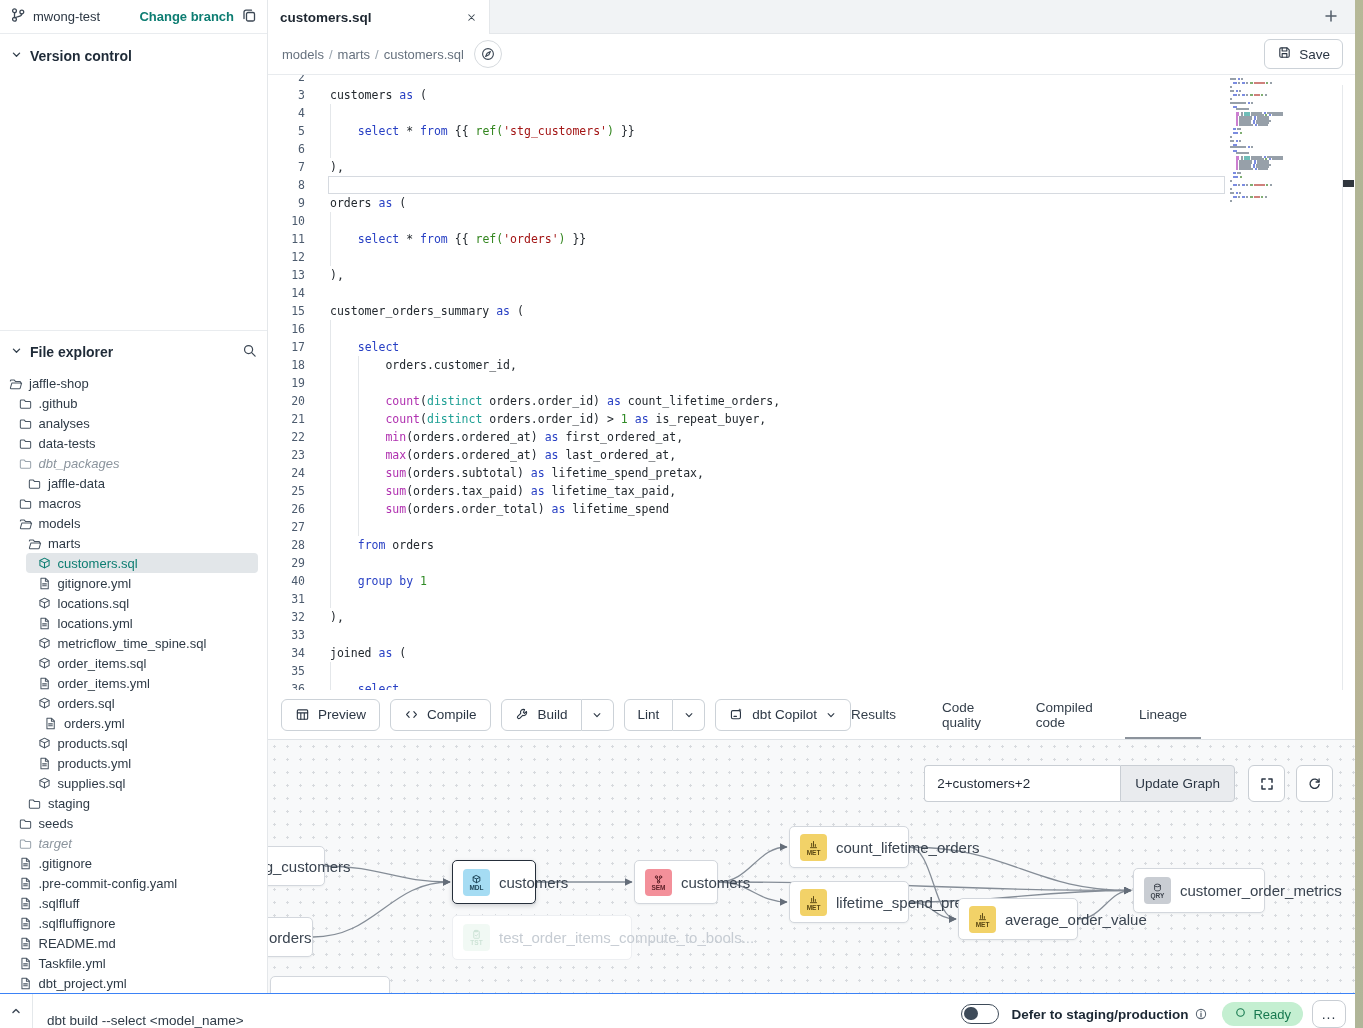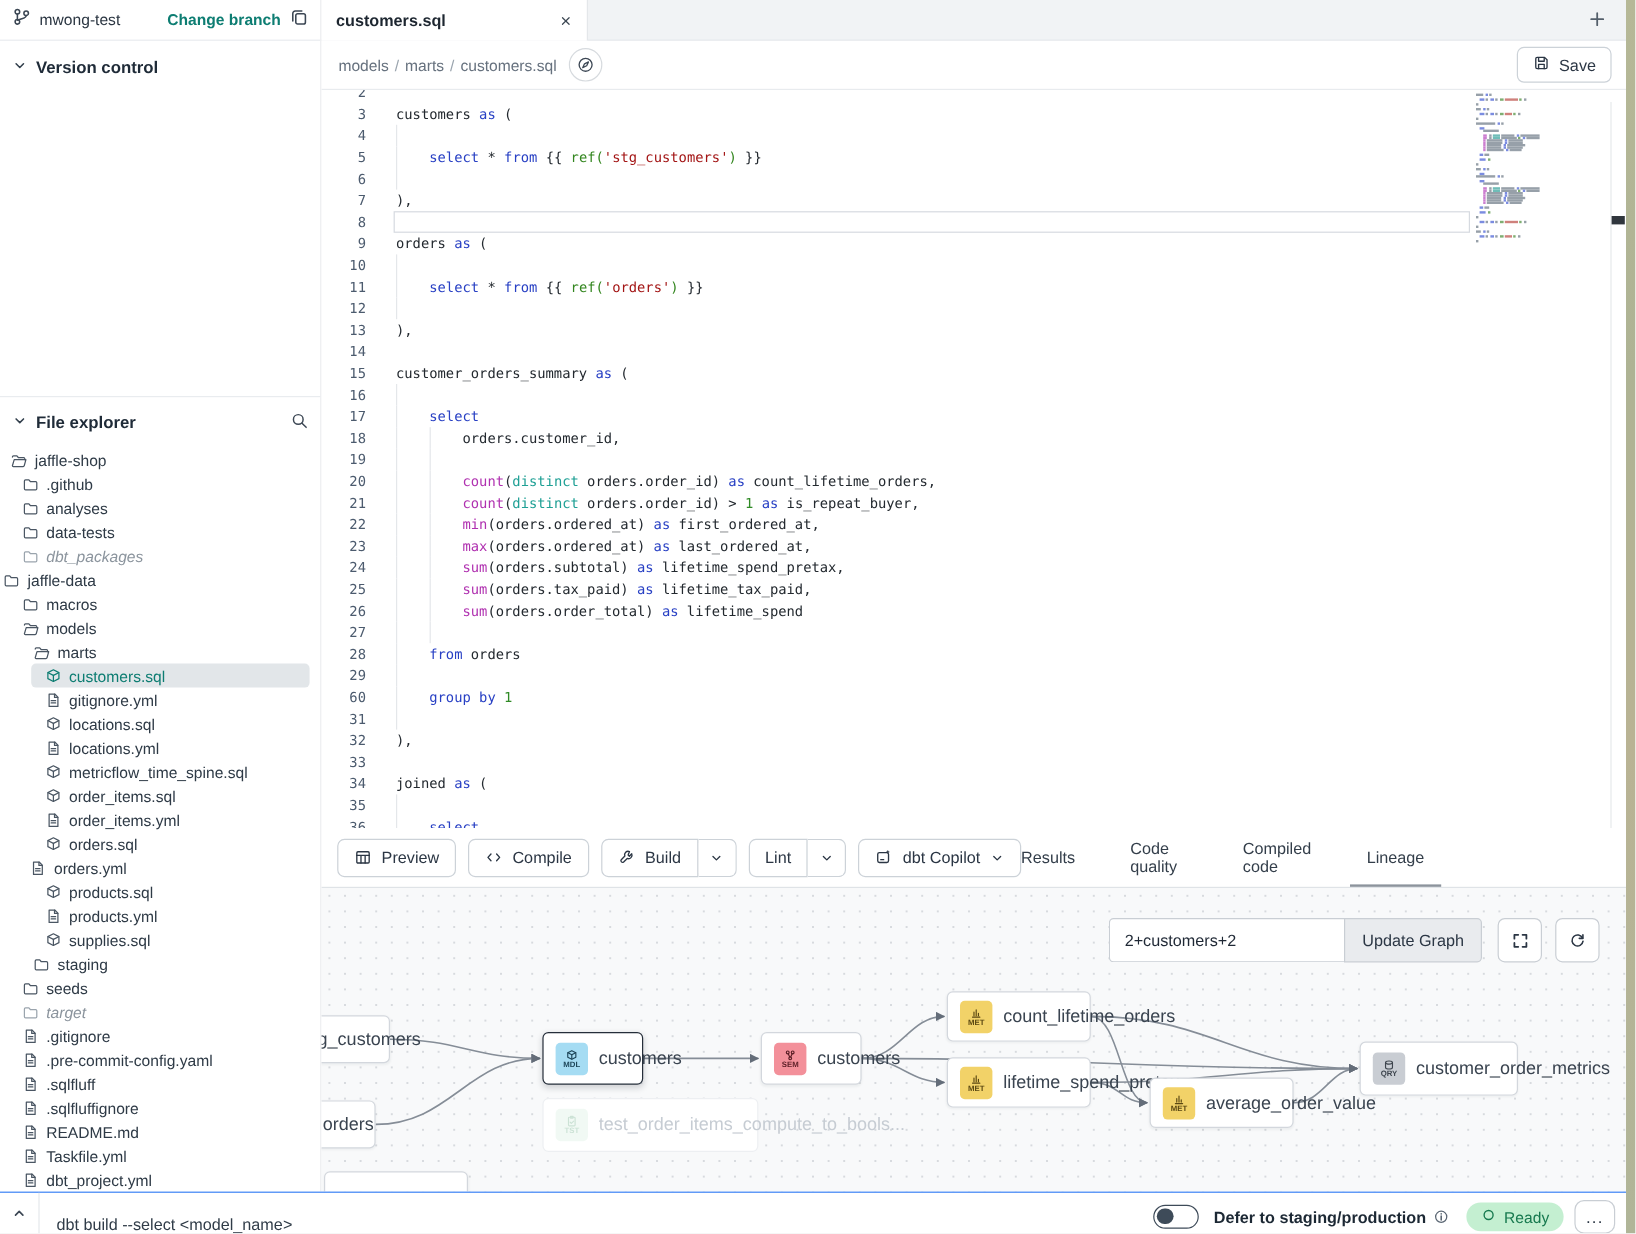--- a/index.html
+++ b/index.html
@@ -205,21 +205,21 @@
             <span>data-tests</span>
           </div>
           <div class="tree-row dim" style="padding-left: 17.5px;">
             <span style="display:flex">
               <svg width="15" height="15" viewBox="0 0 16 16" fill="none" stroke="#9aa4ad" stroke-width="1.1" stroke-linecap="round" stroke-linejoin="round">
                 <path d="M2.5 5.2a1 1 0 0 1 1-1h3l1.4 1.6h4.6a1 1 0 0 1 1 1v5.2a1 1 0 0 1-1 1h-9a1 1 0 0 1-1-1z"></path>
               </svg>
             </span>
             <span>dbt_packages</span>
           </div>
-          <div class="tree-row" style="padding-left: 2px;">
+          <div class="tree-row" style="padding-left: 27px;">
             <span style="display:flex">
               <svg width="15" height="15" viewBox="0 0 16 16" fill="none" stroke="#4a5663" stroke-width="1.1" stroke-linecap="round" stroke-linejoin="round">
                 <path d="M2.5 5.2a1 1 0 0 1 1-1h3l1.4 1.6h4.6a1 1 0 0 1 1 1v5.2a1 1 0 0 1-1 1h-9a1 1 0 0 1-1-1z"></path>
               </svg>
             </span>
             <span>jaffle-data</span>
           </div>
           <div class="tree-row" style="padding-left: 17.5px;">
             <span style="display:flex">
               <svg width="15" height="15" viewBox="0 0 16 16" fill="none" stroke="#4a5663" stroke-width="1.1" stroke-linecap="round" stroke-linejoin="round">
@@ -320,21 +320,21 @@
           <div class="tree-row" style="padding-left: 36.5px;">
             <span style="display:flex">
               <svg width="15" height="15" viewBox="0 0 16 16" fill="none" stroke="#4a5663" stroke-width="1.1" stroke-linecap="round" stroke-linejoin="round">
                 <path d="M8 2.3l4.9 2.5v5.4L8 12.7 3.1 10.2V4.8z"></path>
                 <path d="M3.3 4.9L8 7.3l4.7-2.4"></path>
                 <path d="M8 7.3v5.2"></path>
               </svg>
             </span>
             <span>orders.sql</span>
           </div>
-          <div class="tree-row" style="padding-left: 24px;">
+          <div class="tree-row" style="padding-left: 43px;">
             <span style="display:flex">
               <svg width="15" height="15" viewBox="0 0 16 16" fill="none" stroke="#4a5663" stroke-width="1.1" stroke-linecap="round" stroke-linejoin="round">
                 <path d="M4.2 2.5h5L12 5.3v8.2H4.2z"></path>
                 <path d="M9 2.7v2.8h2.9"></path>
                 <path d="M6 8.4h4M6 10.4h4"></path>
               </svg>
             </span>
             <span>orders.yml</span>
           </div>
           <div class="tree-row" style="padding-left: 36.5px;">
@@ -594,21 +594,21 @@
         <div class="code-row" style="top: 317px;"><span class="ln">20</span><span class="guide" style="left:62px"></span><span class="guide" style="left:89.68px"></span><span class="ctext"><span class="tk-pl">        </span><span class="tk-fn">count</span><span class="tk-pl">(</span><span class="tk-ty">distinct</span><span class="tk-pl"> orders.order_id) </span><span class="tk-kw">as</span><span class="tk-pl"> count_lifetime_orders,</span></span></div>
         <div class="code-row" style="top: 335px;"><span class="ln">21</span><span class="guide" style="left:62px"></span><span class="guide" style="left:89.68px"></span><span class="ctext"><span class="tk-pl">        </span><span class="tk-fn">count</span><span class="tk-pl">(</span><span class="tk-ty">distinct</span><span class="tk-pl"> orders.order_id) &gt; </span><span class="tk-nu">1</span><span class="tk-pl"> </span><span class="tk-kw">as</span><span class="tk-pl"> is_repeat_buyer,</span></span></div>
         <div class="code-row" style="top: 353px;"><span class="ln">22</span><span class="guide" style="left:62px"></span><span class="guide" style="left:89.68px"></span><span class="ctext"><span class="tk-pl">        </span><span class="tk-fn">min</span><span class="tk-pl">(orders.ordered_at) </span><span class="tk-kw">as</span><span class="tk-pl"> first_ordered_at,</span></span></div>
         <div class="code-row" style="top: 371px;"><span class="ln">23</span><span class="guide" style="left:62px"></span><span class="guide" style="left:89.68px"></span><span class="ctext"><span class="tk-pl">        </span><span class="tk-fn">max</span><span class="tk-pl">(orders.ordered_at) </span><span class="tk-kw">as</span><span class="tk-pl"> last_ordered_at,</span></span></div>
         <div class="code-row" style="top: 389px;"><span class="ln">24</span><span class="guide" style="left:62px"></span><span class="guide" style="left:89.68px"></span><span class="ctext"><span class="tk-pl">        </span><span class="tk-fn">sum</span><span class="tk-pl">(orders.subtotal) </span><span class="tk-kw">as</span><span class="tk-pl"> lifetime_spend_pretax,</span></span></div>
         <div class="code-row" style="top: 407px;"><span class="ln">25</span><span class="guide" style="left:62px"></span><span class="guide" style="left:89.68px"></span><span class="ctext"><span class="tk-pl">        </span><span class="tk-fn">sum</span><span class="tk-pl">(orders.tax_paid) </span><span class="tk-kw">as</span><span class="tk-pl"> lifetime_tax_paid,</span></span></div>
         <div class="code-row" style="top: 425px;"><span class="ln">26</span><span class="guide" style="left:62px"></span><span class="guide" style="left:89.68px"></span><span class="ctext"><span class="tk-pl">        </span><span class="tk-fn">sum</span><span class="tk-pl">(orders.order_total) </span><span class="tk-kw">as</span><span class="tk-pl"> lifetime_spend</span></span></div>
         <div class="code-row" style="top: 443px;"><span class="ln">27</span><span class="guide" style="left:62px"></span><span class="guide" style="left:89.68px"></span><span class="ctext"></span></div>
         <div class="code-row" style="top: 461px;"><span class="ln">28</span><span class="guide" style="left:62px"></span><span class="ctext"><span class="tk-pl">    </span><span class="tk-kw">from</span><span class="tk-pl"> orders</span></span></div>
         <div class="code-row" style="top: 479px;"><span class="ln">29</span><span class="guide" style="left:62px"></span><span class="ctext"></span></div>
-        <div class="code-row" style="top: 497px;"><span class="ln">60</span><span class="guide" style="left:62px"></span><span class="ctext"><span class="tk-pl">    </span><span class="tk-kw">group by</span><span class="tk-pl"> </span><span class="tk-nu">1</span></span></div>
+        <div class="code-row" style="top: 497px;"><span class="ln">40</span><span class="guide" style="left:62px"></span><span class="ctext"><span class="tk-pl">    </span><span class="tk-kw">group by</span><span class="tk-pl"> </span><span class="tk-nu">1</span></span></div>
         <div class="code-row" style="top: 515px;"><span class="ln">31</span><span class="guide" style="left:62px"></span><span class="ctext"></span></div>
         <div class="code-row" style="top: 533px;"><span class="ln">32</span><span class="ctext"><span class="tk-pl">),</span></span></div>
         <div class="code-row" style="top: 551px;"><span class="ln">33</span><span class="ctext"></span></div>
         <div class="code-row" style="top: 569px;"><span class="ln">34</span><span class="ctext"><span class="tk-pl">joined </span><span class="tk-kw">as</span><span class="tk-pl"> (</span></span></div>
         <div class="code-row" style="top: 587px;"><span class="ln">35</span><span class="guide" style="left:62px"></span><span class="ctext"></span></div>
         <div class="code-row" style="top: 605px;"><span class="ln">36</span><span class="guide" style="left:62px"></span><span class="ctext"><span class="tk-pl">    </span><span class="tk-kw">select</span></span></div>
       </div>
 
     <div class="toolbar">
       <span id="toolbar-buttons" style="display:flex;align-items:center">

